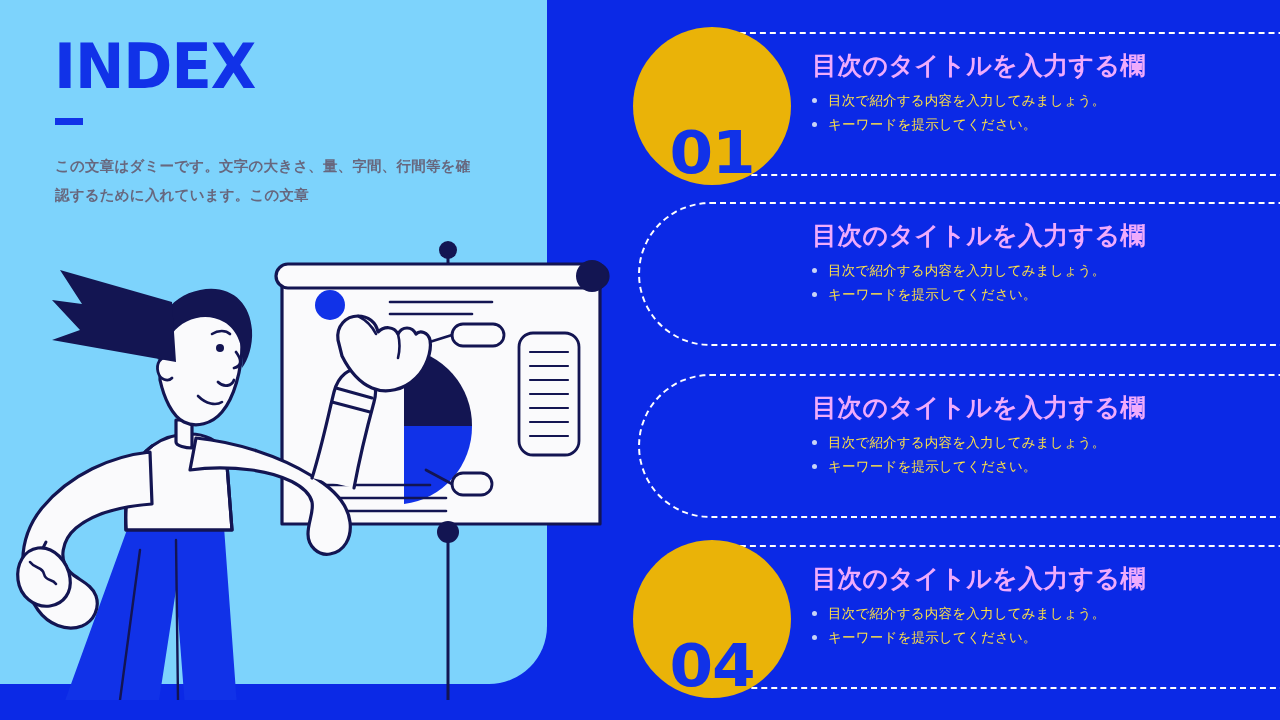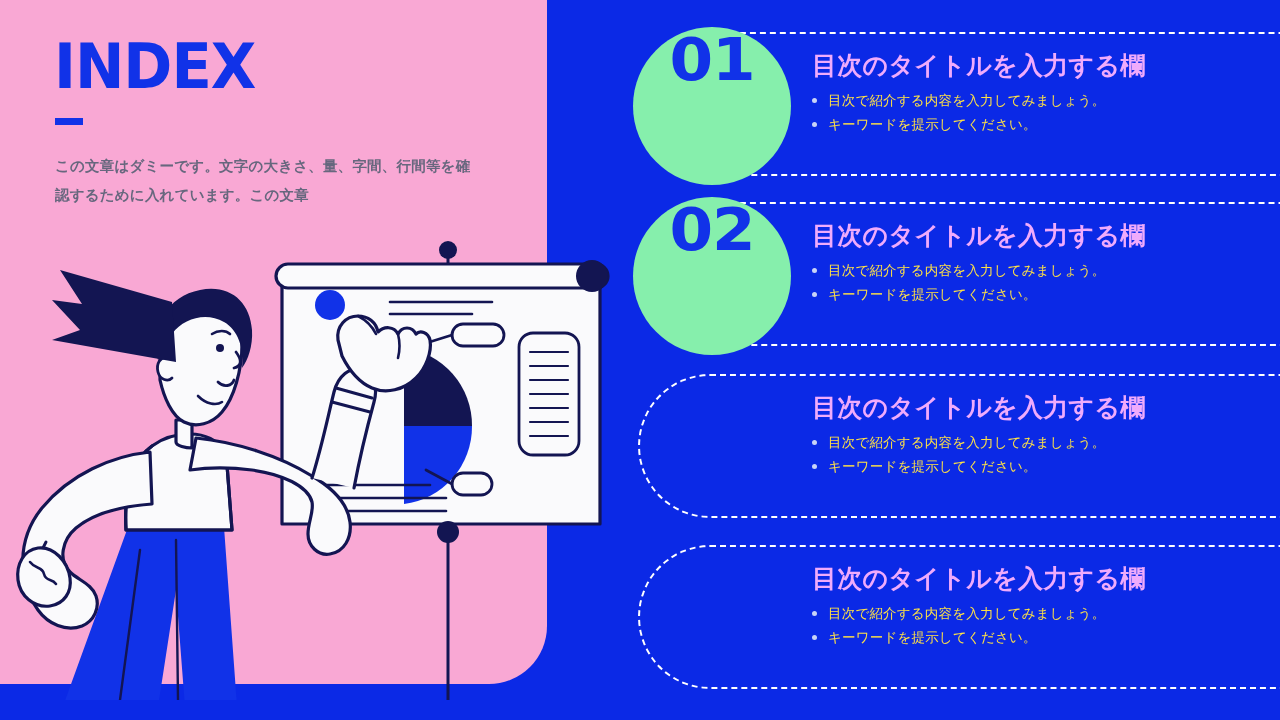--- a/index.html
+++ b/index.html
@@ -16,21 +16,21 @@
     font-family: "Liberation Sans", "DejaVu Sans", sans-serif;
   }
 
   
   #left-panel {
     position: absolute;
     left: 0;
     top: 0;
     width: 547px;
     height: 684px;
-    background: #f9a8d4;
+    background: #7dd3fc;
     border-bottom-right-radius: 58px;
   }
 
   #index-title {
     position: absolute;
     left: 54px;
     top: 36px;
     font-size: 62px;
     line-height: 1;
     font-weight: bold;
@@ -97,23 +97,23 @@
   .item.i2 { top: 374px; }
   .item.i3 { top: 545px; }
 
   .badge {
     position: absolute;
     left: -7px;
     top: -7px;
     width: 158px;
     height: 158px;
     border-radius: 50%;
-    background: #86efac;
+    background: #eab308;
     display: flex;
-    align-items: flex-start;
+    align-items: flex-end;
     justify-content: center;
   }
   .badge-num {
     font-size: 56px;
     font-weight: bold;
     color: #1132E8;
     font-family: "DejaVu Sans", sans-serif;
     letter-spacing: -1px;
     transform: scaleX(1.12) scaleY(1.05);
   }
@@ -291,43 +291,43 @@
       <div class="item-body">
         <div class="item-title">目次のタイトルを入力する欄</div>
         <ul class="bullets">
           <li>目次で紹介する内容を入力してみましょう。</li>
           <li>キーワードを提示してください。</li>
         </ul>
       </div>
     </div>
 
     <div class="item i1">
-      <div class="badge">
-        <span class="badge-num">02</span>
-      </div>
       <div class="item-body">
         <div class="item-title">目次のタイトルを入力する欄</div>
         <ul class="bullets">
           <li>目次で紹介する内容を入力してみましょう。</li>
           <li>キーワードを提示してください。</li>
         </ul>
       </div>
     </div>
 
     <div class="item i2">
       <div class="item-body">
         <div class="item-title">目次のタイトルを入力する欄</div>
         <ul class="bullets">
           <li>目次で紹介する内容を入力してみましょう。</li>
           <li>キーワードを提示してください。</li>
         </ul>
       </div>
     </div>
 
     <div class="item i3">
+      <div class="badge">
+        <span class="badge-num">04</span>
+      </div>
       <div class="item-body">
         <div class="item-title">目次のタイトルを入力する欄</div>
         <ul class="bullets">
           <li>目次で紹介する内容を入力してみましょう。</li>
           <li>キーワードを提示してください。</li>
         </ul>
       </div>
     </div>
 
   </div>

